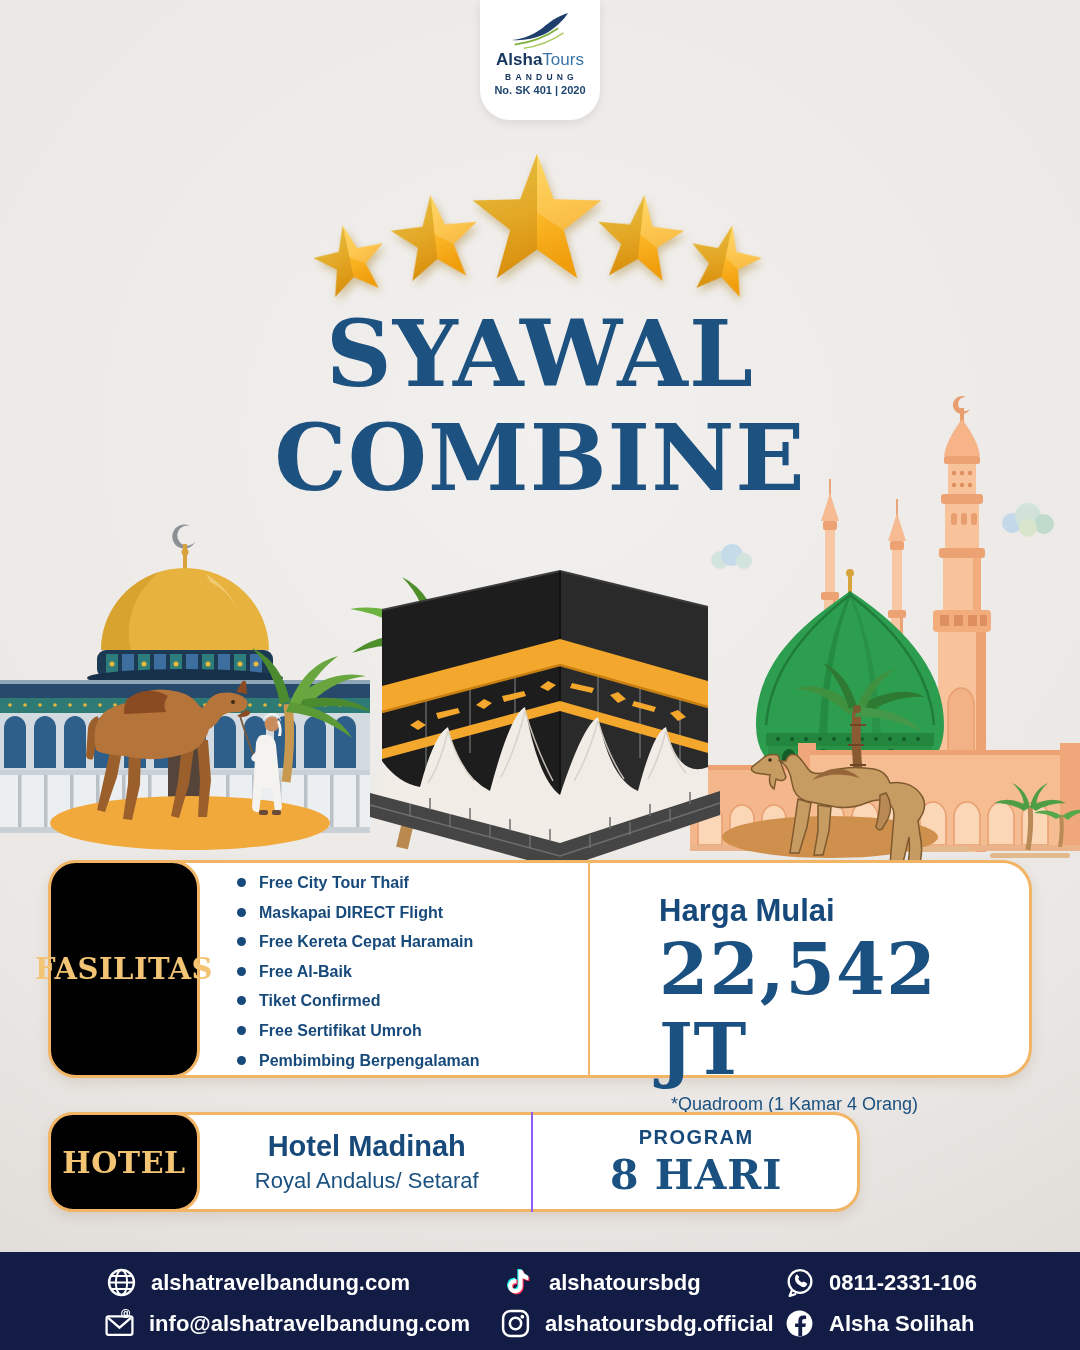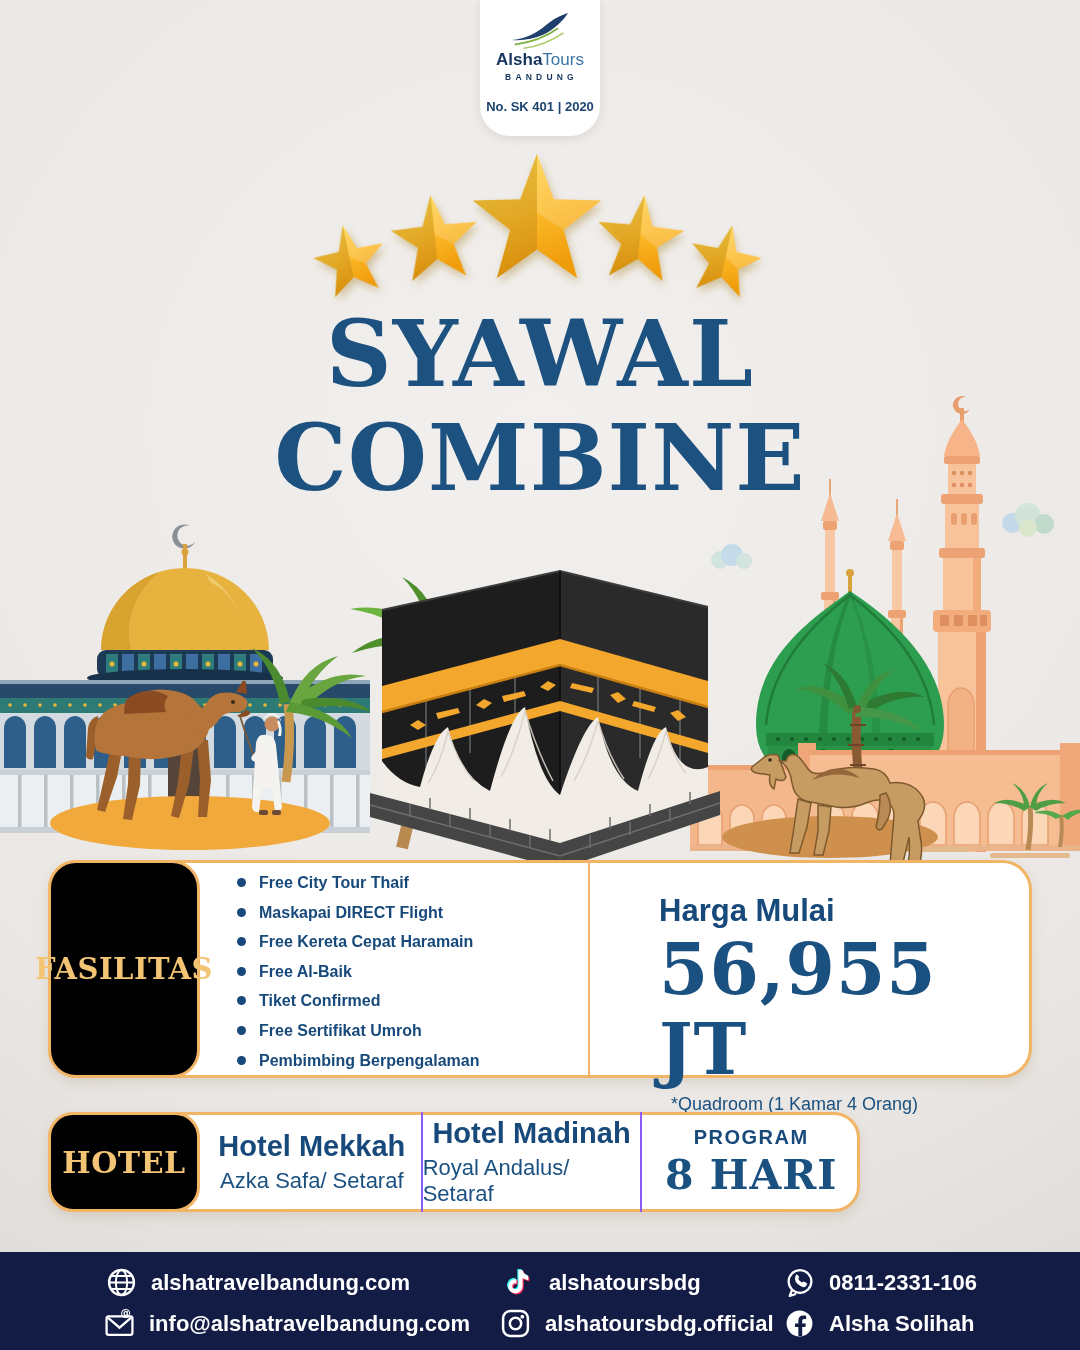--- a/index.html
+++ b/index.html
@@ -1,27 +1,27 @@
 <!DOCTYPE html>
 <html><head>
 <meta charset="utf-8">
 <style>
   html,body{margin:0;padding:0;background:#d9d5d1;}
   .poster{position:relative;width:1080px;height:1350px;overflow:hidden;
     background:radial-gradient(120% 90% at 50% 32%, #f2f0ee 0%, #eae7e4 58%, #d8d4d0 100%);
     font-family:"Liberation Sans",sans-serif;}
   
-  .badge{position:absolute;left:480px;top:0;width:120px;height:136px;background:#ffffff;
+  .badge{position:absolute;left:480px;top:0;width:120px;height:120px;background:#ffffff;
     border-radius:0 0 30px 30px;box-shadow:0 3px 8px rgba(80,70,60,.12);
     display:flex;flex-direction:column;align-items:center;padding-top:12px;box-sizing:border-box;}
   .badge svg{width:62px;height:38px;}
   .brand{font-size:17px;font-weight:bold;color:#16355d;line-height:1;margin-top:1px;}
   .brand .light{color:#3a74a6;font-weight:normal;}
   .city{font-size:8.5px;font-weight:bold;letter-spacing:4.2px;color:#16355d;margin-top:4px;margin-left:3px;}
-  .license{font-size:13px;font-weight:bold;color:#1d4470;margin-top:17px;}
+  .license{font-size:11px;font-weight:bold;color:#1d4470;margin-top:2px;}
   
   .star{position:absolute;filter:drop-shadow(2px 5px 4px rgba(150,105,0,.35));}
   .s1{left:313px;top:223px;width:74px;height:74px;transform:rotate(-12deg);}
   .s2{left:390px;top:193px;width:90px;height:90px;transform:rotate(-6deg);}
   .s3{left:470px;top:151px;width:134px;height:134px;}
   .s4{left:595px;top:193px;width:90px;height:90px;transform:rotate(6deg);}
   .s5{left:688px;top:223px;width:74px;height:74px;transform:rotate(12deg);}
   
   .title{position:absolute;left:0;top:302px;width:100%;text-align:center;
     font-family:"DejaVu Serif","Liberation Serif",serif;font-weight:bold;
@@ -524,32 +524,28 @@
       <li>Maskapai DIRECT Flight</li>
       <li>Free Kereta Cepat Haramain</li>
       <li>Free Al-Baik</li>
       <li>Tiket Confirmed</li>
       <li>Free Sertifikat Umroh</li>
       <li>Pembimbing Berpengalaman</li>
     </ul>
     <div class="divider-v"></div>
     <div class="price-block">
       <div class="price-label">Harga Mulai</div>
-      <div class="price-value">56,955 JT</div>
+      <div class="price-value">22,542 JT</div>
       <div class="price-note">*Quadroom (1 Kamar 4 Orang)</div>
     </div>
   </section>
 
   <section class="card hotel-card">
     <div class="label-box">HOTEL</div>
     <div class="hotel-cols">
-      <div class="hcol">
-        <div class="hotel-title">Hotel Mekkah</div>
-        <div class="hotel-sub">Azka Safa/ Setaraf</div>
-      </div>
       <div class="hcol">
         <div class="hotel-title">Hotel Madinah</div>
         <div class="hotel-sub">Royal Andalus/ Setaraf</div>
       </div>
       <div class="hcol">
         <div class="program-label">PROGRAM</div>
         <div class="program-value">8 HARI</div>
       </div>
     </div>
   </section>

